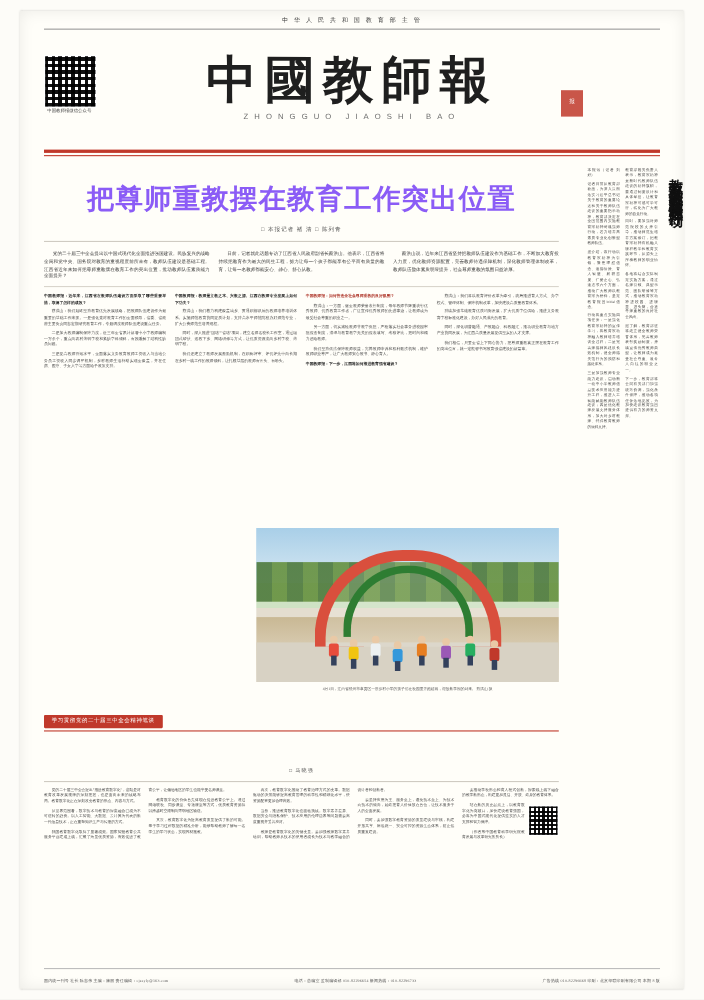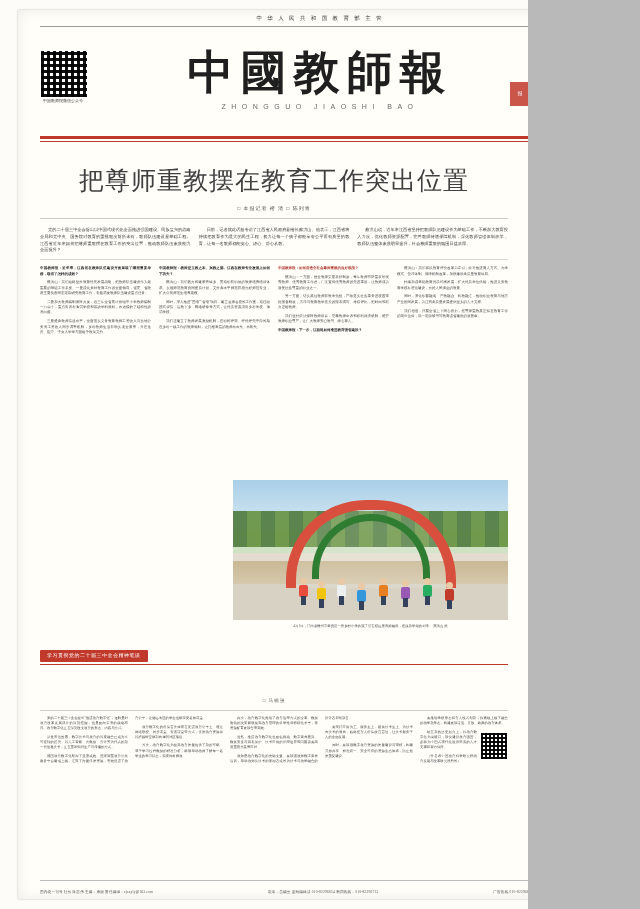--- a/index.html
+++ b/index.html
@@ -1,18 +1,18 @@
 <!DOCTYPE html>
 <html lang="zh"><head>
 <meta charset="utf-8">
 <style>
   html,body{margin:0;padding:0;background:#b9b9b9;}
   body{font-family:"Liberation Serif","DejaVu Serif",serif;}
   .page{
-    position:relative;width:528px;height:909px;background:#fdfcf8;
+    position:relative;width:640px;height:909px;background:#fdfcf8;
     overflow:hidden;
   }
   .paper{
     position:absolute;left:18px;top:10px;width:604px;height:889px;
     background:#fffef9;
     box-shadow:0 0 2px rgba(0,0,0,.25);
   }
   
   .top-strip{
     position:absolute;left:0;top:0;width:100%;height:16px;
@@ -80,21 +80,21 @@
     position:absolute;right:24px;top:142px;width:64px;bottom:26px;
     font-size:3.3px;line-height:1.5;color:#4a4a4a;text-align:justify;
     column-count:2;column-gap:5px;
   }
   .rc-body p{margin:0 0 3px;}
   
   .headline-zone{
     position:absolute;left:22px;top:140px;width:468px;
   }
   .headline{
-    font-size:25px;font-weight:normal;color:#404040;text-align:center;
+    font-size:25px;font-weight:bold;color:#8b5cf6;text-align:center;
     letter-spacing:1px;margin-top:14px;
   }
   .subhead{
     text-align:center;font-size:11px;color:#222;margin-top:9px;letter-spacing:.5px;
   }
   .byline{
     text-align:center;font-size:5px;color:#555;margin-top:8px;letter-spacing:1px;
   }
   .thin-rule{
     margin:7px auto 0;width:100%;height:1px;background:#cfcbc2;

